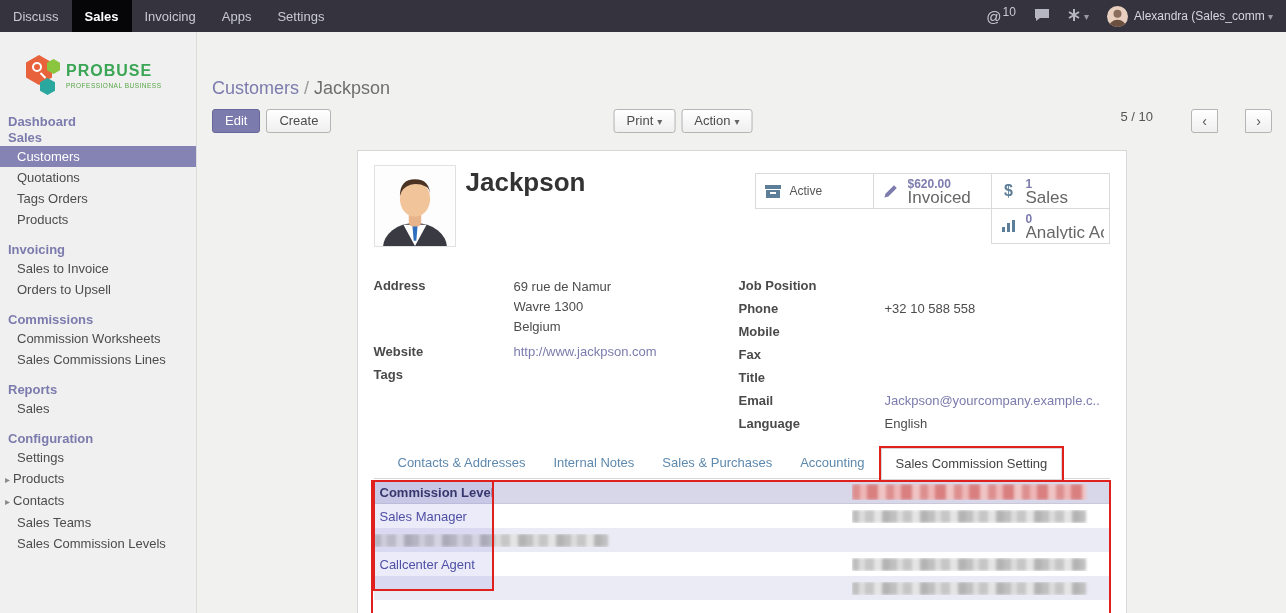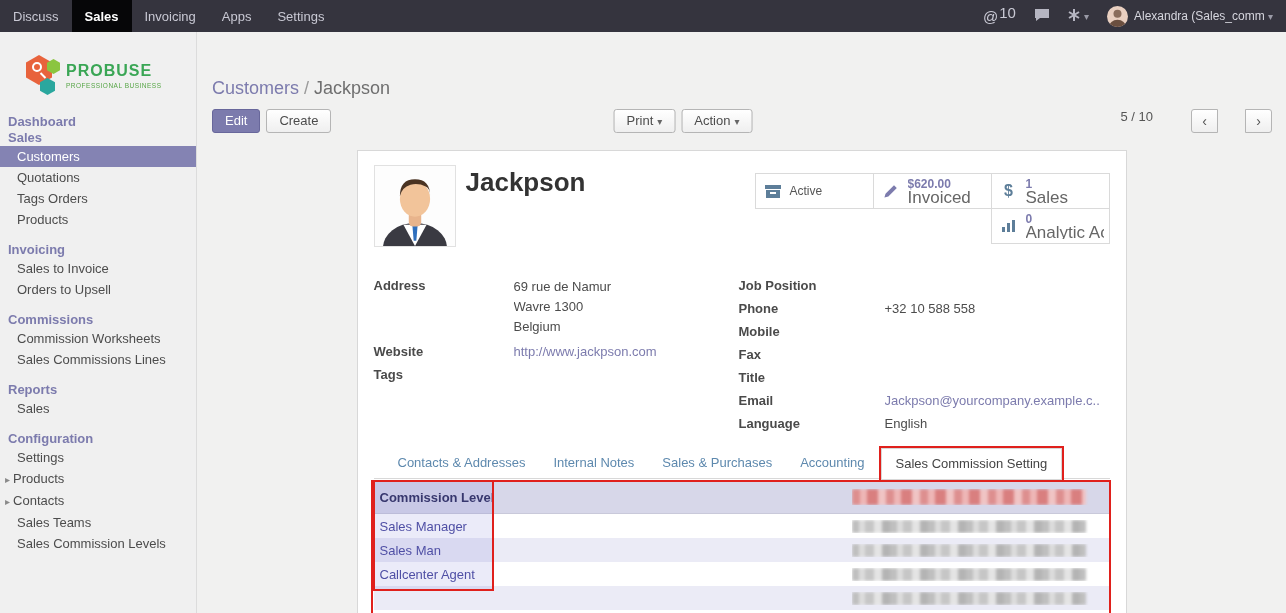--- a/index.html
+++ b/index.html
@@ -9,21 +9,21 @@
     font-size: 13px; color:#4c4c4c; background:#f1f1f0;
   }
   
   .topbar { height:32px; background:#35343e; display:flex; align-items:stretch; color:#c9c9d4; }
   .tb-menu { display:flex; }
   .tb-menu-item { padding:0 13px; display:flex; align-items:center; font-size:13px; cursor:pointer; }
   .tb-menu-item.active { background:#060608; color:#fff; font-weight:bold; }
   .tb-right { margin-left:auto; display:flex; align-items:center; padding-right:4px; }
   .tb-item { display:flex; align-items:center; padding:0 9px; height:32px; cursor:pointer; white-space:nowrap; }
   .at { font-size:15px; }
-  .mention-count { font-size:15px; margin:-8px 0 0 1px; }
+  .mention-count { font-size:12px; margin:-8px 0 0 1px; }
   .caret { font-size:10px; color:#9a9aa6; margin-left:4px; }
   .tb-avatar { width:21px; height:21px; border-radius:50%; background:#e9cfc0; overflow:hidden; display:inline-block; margin-right:6px; flex-shrink:0; }
   .uname { font-size:12px; color:#d6d6de; max-width:130px; overflow:hidden; }
   
   .layout { display:flex; height:581px; }
   .sidebar { width:197px; background:#f0f0f0; border-right:1px solid #dcdcdc; flex-shrink:0; overflow:hidden; }
   .content { flex:1; display:flex; flex-direction:column; background:#f1f1f0; overflow:hidden; }
   
   .logo { display:flex; align-items:center; padding:22px 8px 18px 26px; }
   .hexes { position:relative; width:36px; height:42px; flex-shrink:0; }
@@ -91,21 +91,21 @@
   .tag-blue { background:#1189c9; }
   .tag-purple { background:#7d3f6d; }
   
   .tabs { display:flex; align-items:flex-end; border-bottom:1px solid #d8d8d8; margin-top:8px; padding-left:10px; }
   .tab { padding:7px 14px 8px; font-size:13px; color:#5e89ae; cursor:pointer; white-space:nowrap; }
   .tab-annot { display:inline-flex; border:2px solid #e0201c; background:#fff; margin-bottom:-4px; position:relative; z-index:2; }
   .tab.active { border:1px solid #d8d8d8; background:#fff; color:#444; }
   
   .table-wrap { position:relative; margin-top:2px; }
   .trow { display:flex; align-items:center; height:24px; }
-  .thead { height:33px; background:#d7d7e9; border-bottom:1px solid #c9c9da; }
+  .thead { height:23px; background:#d7d7e9; border-bottom:1px solid #c9c9da; }
   .r-white { background:#fff; }
   .r-lav { background:#ebebf6; }
   .trow.short { height:14px; border-bottom:1px solid #ddd; }
   .name-cell { width:478px; flex-shrink:0; padding-left:6px; font-size:13px; color:#4a4a9e; overflow:hidden; white-space:nowrap; }
   .th-cell { font-weight:bold; color:#2e2e5e; }
   .rest-cell { flex:1; display:flex; align-items:center; overflow:hidden; }
   .blur { border-radius:1px; filter:blur(1.4px); }
   .blur.gray { width:234px; height:13px;
     background:repeating-linear-gradient(90deg,#bfbfbf 0 7px,#dcdcdc 7px 13px,#c6c6c6 13px 22px,#e4e4e4 22px 30px,#b4b4b4 30px 38px); }
   .blur.pink { width:234px; height:16px;
@@ -365,21 +365,20 @@
                 <div class="blur pink"></div>
               </div>
           </div>
           <div class="trow r-white">
             <div class="name-cell">Sales Manager</div>
             <div class="rest-cell">
                 <div class="blur gray"></div>
               </div>
           </div>
           <div class="trow r-lav">
-            <div class="name-cell">Sales Man</div>
             <div class="rest-cell">
                 <div class="blur gray"></div>
               </div>
           </div>
           <div class="trow r-white">
             <div class="name-cell">Callcenter Agent</div>
             <div class="rest-cell">
                 <div class="blur gray"></div>
               </div>
           </div>

